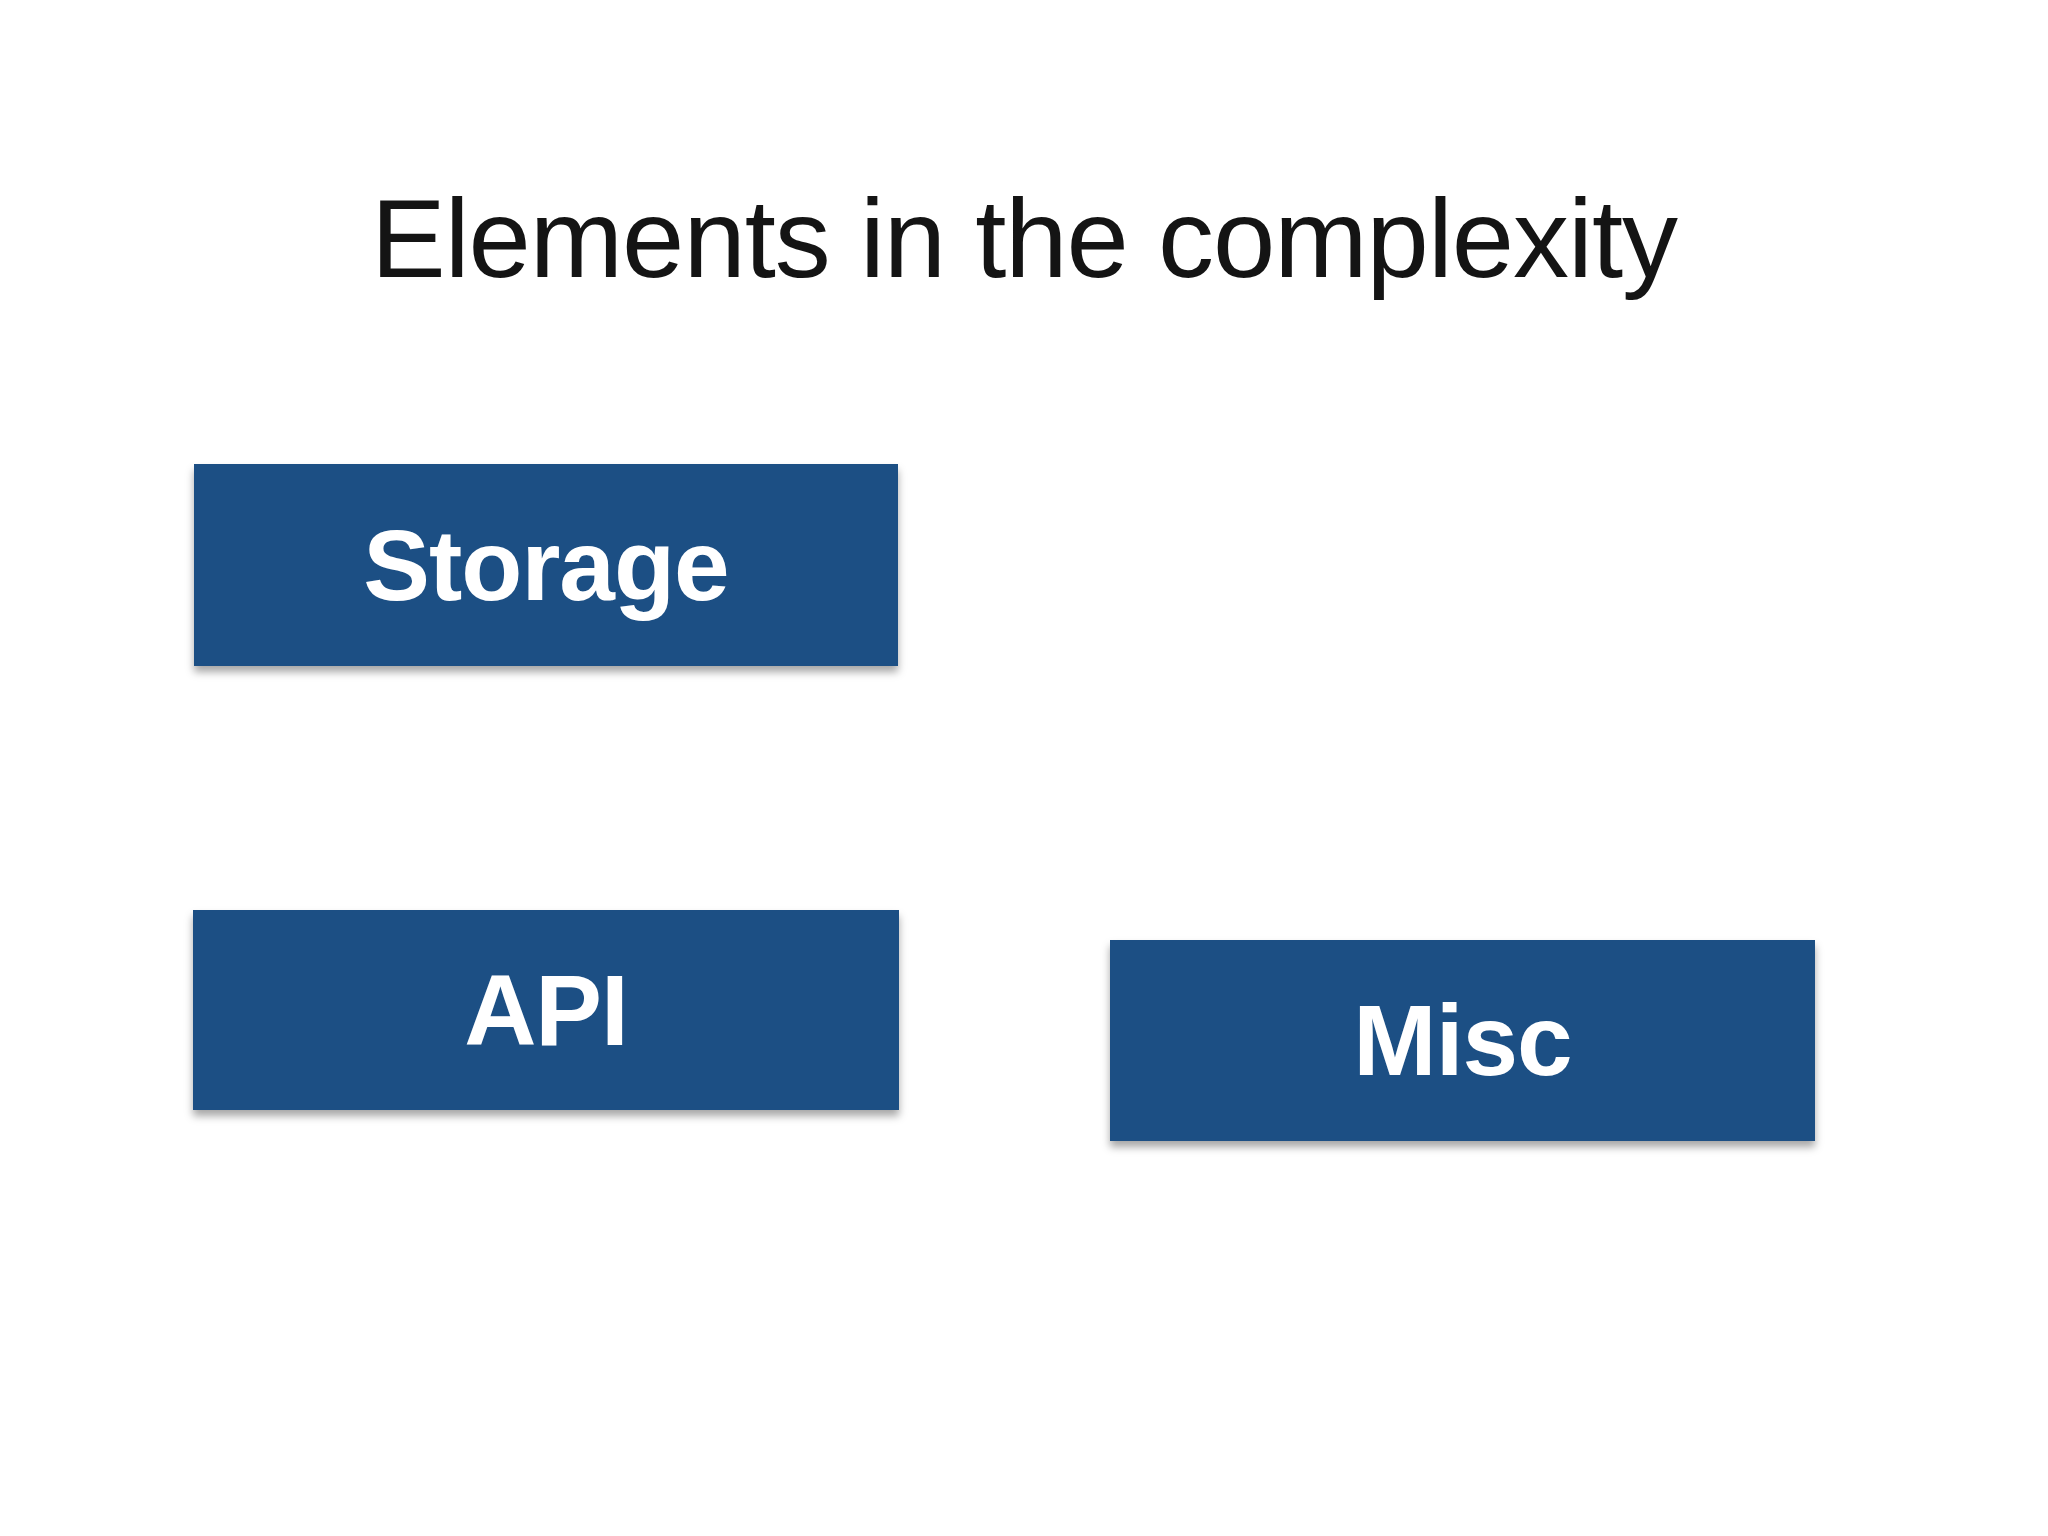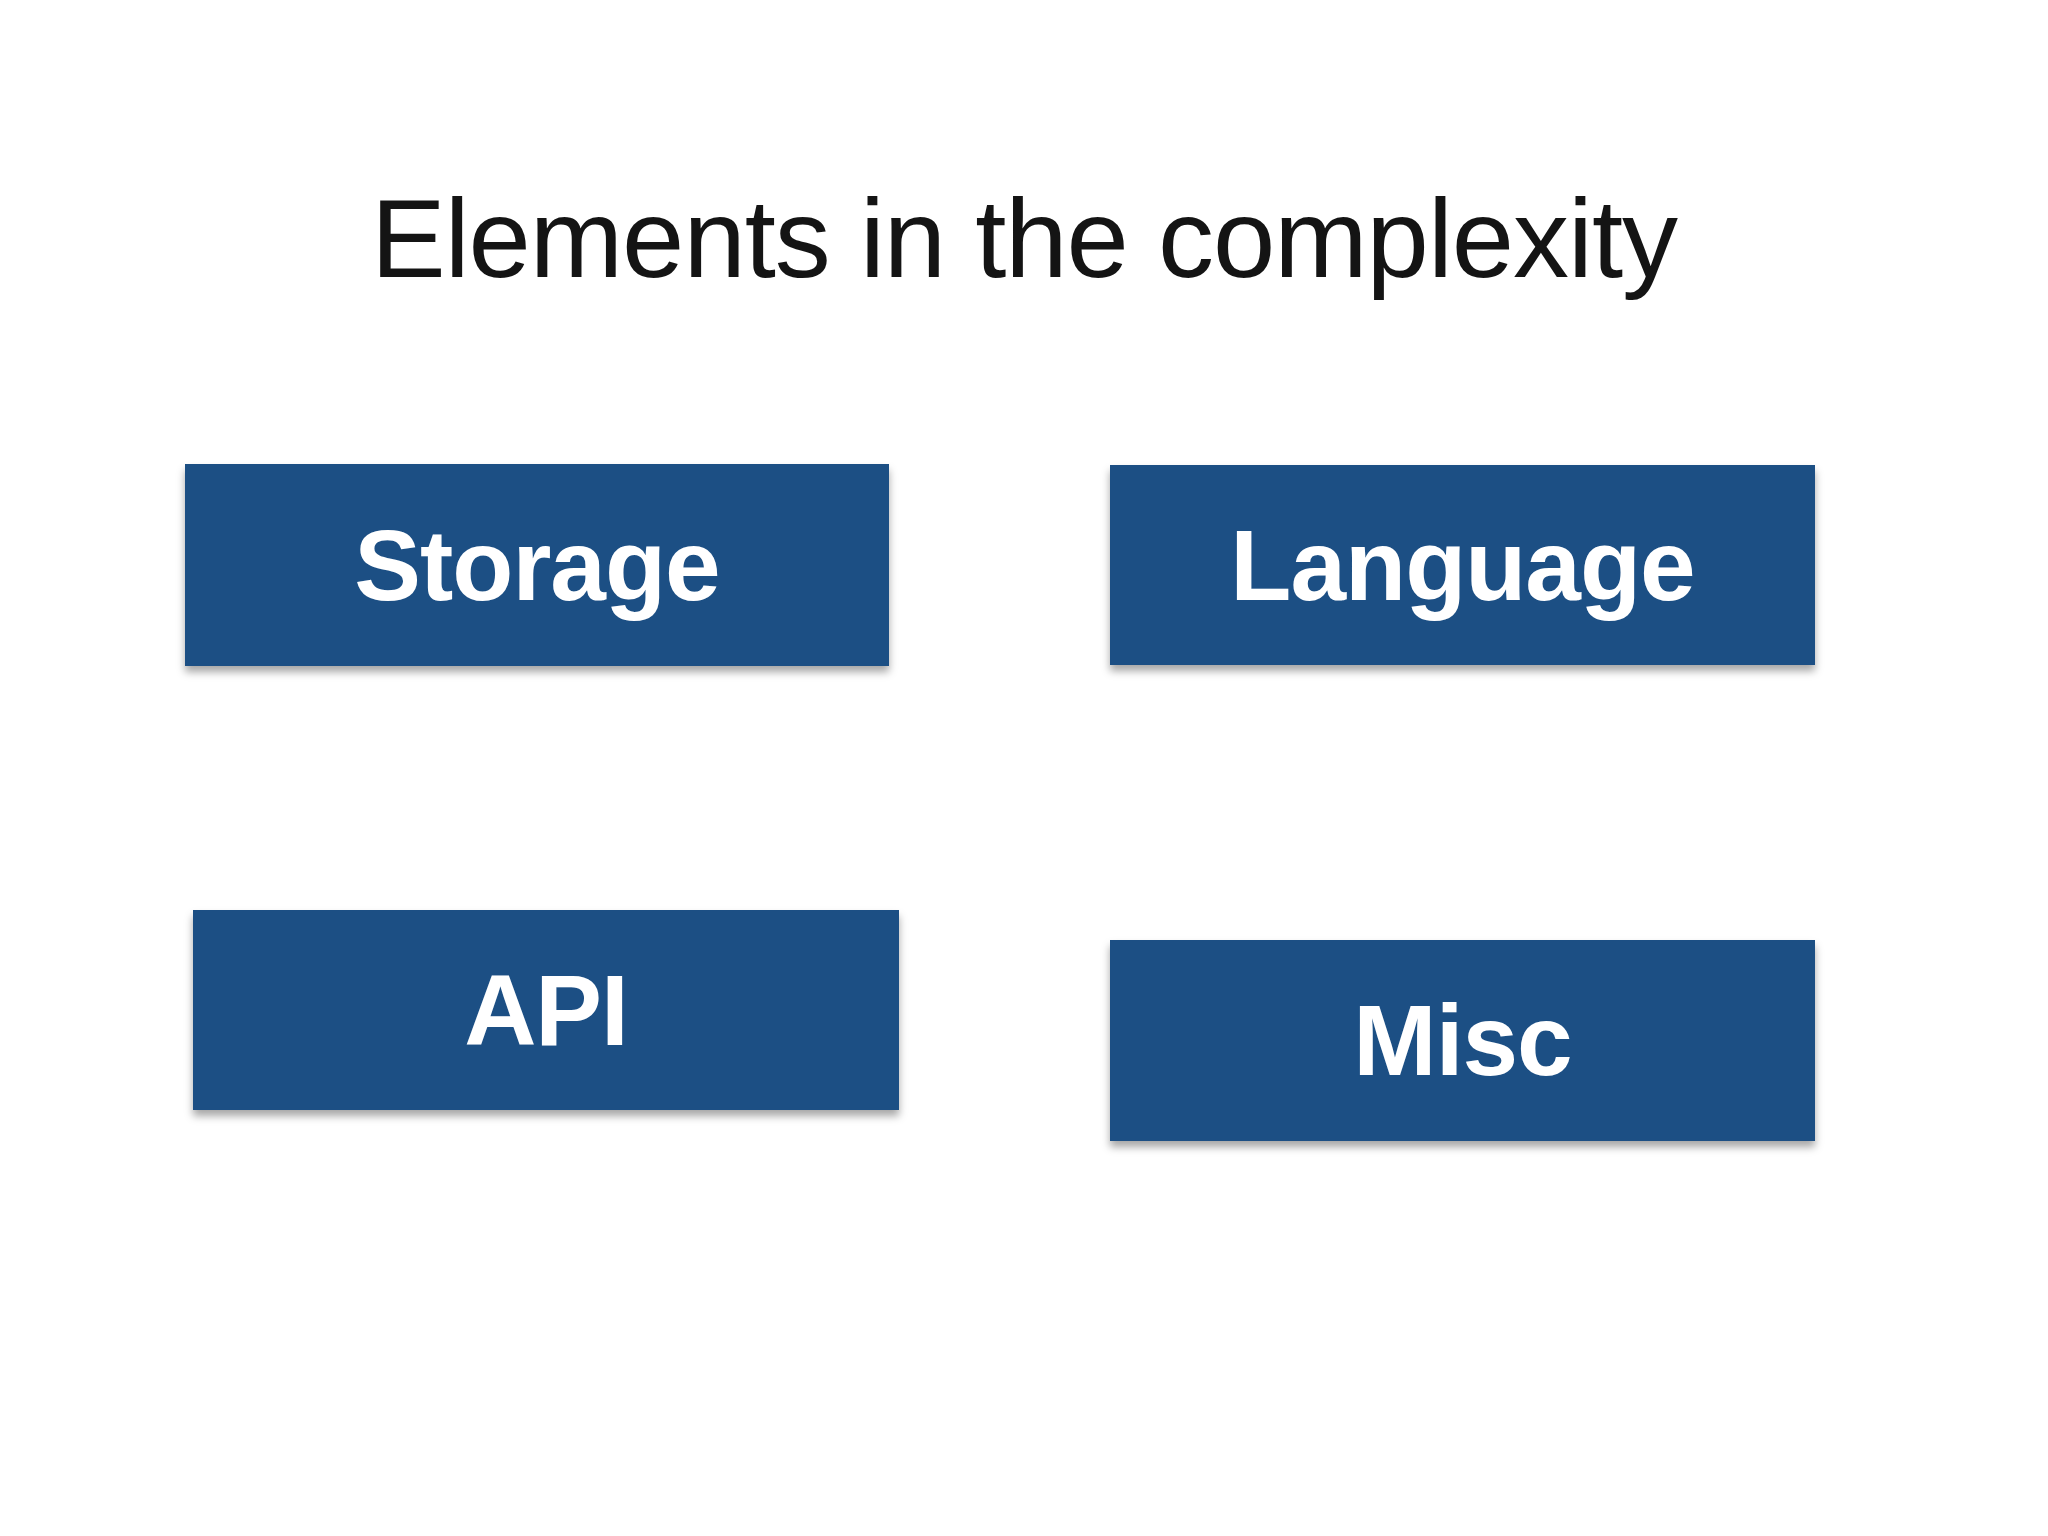--- a/index.html
+++ b/index.html
@@ -36,39 +36,36 @@
     align-items: center;
     justify-content: center;
   }
   .box-label {
     color: #ffffff;
     font-size: 100px;
     font-weight: bold;
     letter-spacing: -1px;
     white-space: nowrap;
   }
-  #box-storage  { left: 185px;  top: 416px; width: 704px; height: 202px; }
+  #box-storage  { left: 194px;  top: 416px; width: 704px; height: 202px; }
   #box-language { left: 1110px; top: 417px; width: 705px; height: 200px; }
   #box-api      { left: 193px;  top: 862px; width: 706px; height: 200px; }
   #box-misc     { left: 1110px; top: 892px; width: 705px; height: 201px; }
 </style>
 </head>
 <body>
 
 <div class="slide">
 
   <div class="slide-title">Elements in the complexity</div>
 
   <div class="box" id="box-storage">
     <span class="box-label">Storage</span>
   </div>
 
-  <div class="box" id="box-language">
-    <span class="box-label">Language</span>
-  </div>
 
   <div class="box" id="box-misc">
     <span class="box-label">Misc</span>
   </div>
 
   <div class="box" id="box-api">
     <span class="box-label">API</span>
   </div>
 
 </div>

